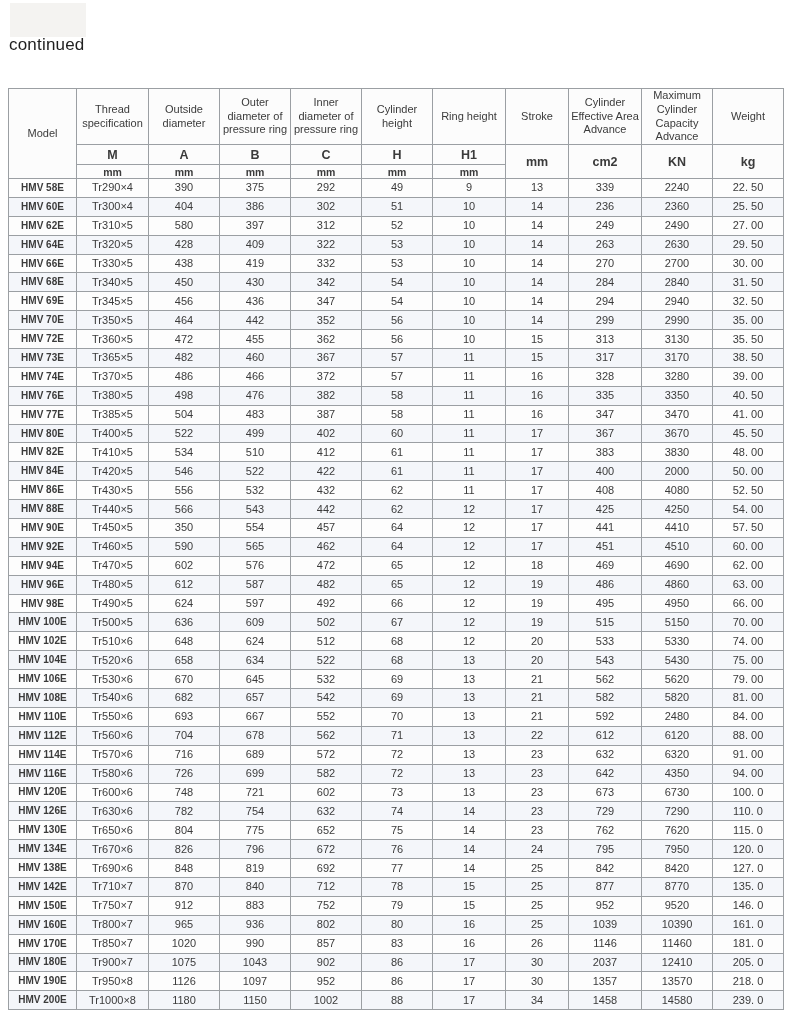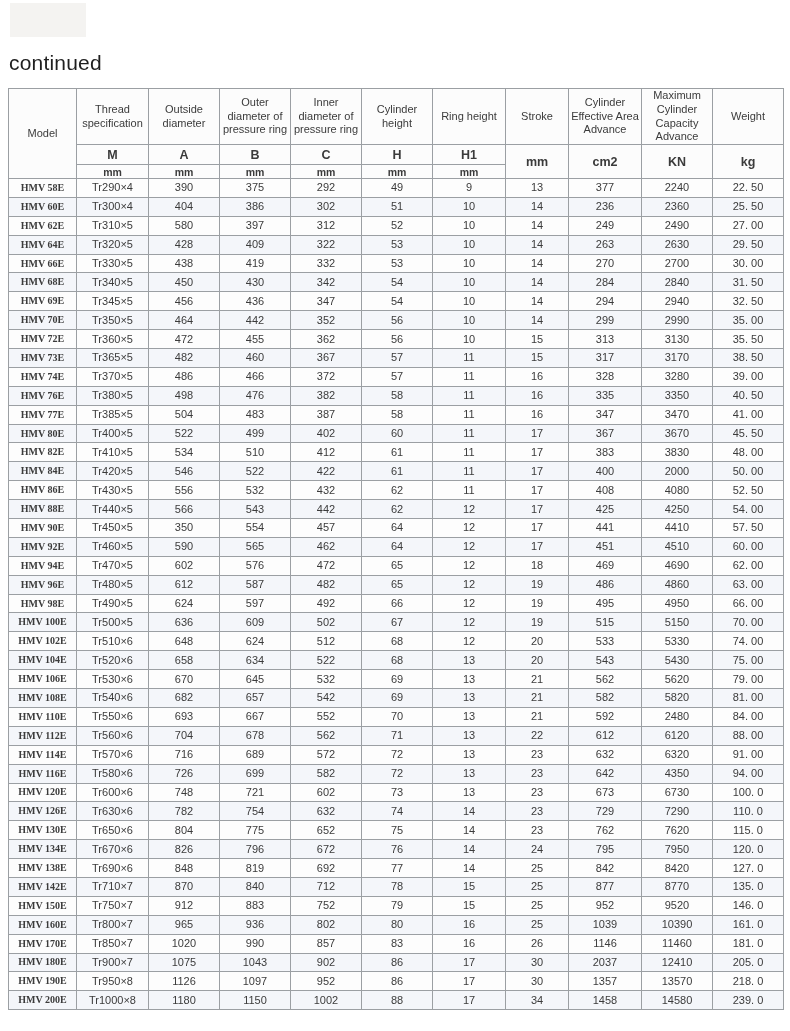--- a/index.html
+++ b/index.html
@@ -13,24 +13,23 @@
   }
   .image-placeholder {
     position: absolute;
     left: 10px; top: 3px;
     width: 76px; height: 34px;
     background: #f4f3f1;
   }
   .continued {
     position: absolute;
     left: 9px; top: 35px;
-    font-size: 21px;
+    font-size: 17px;
     color: #1f1f1f;
     letter-spacing: 0.2px;
-    margin-top: 16px;
   }
   table.spec-table {
     position: absolute;
     left: 8px; top: 88px;
     width: 775px;
     border-collapse: collapse;
     table-layout: fixed;
   }
   .spec-table th, .spec-table td {
     border: 1px solid #9b9fa3;
@@ -47,21 +46,21 @@
   .spec-table thead tr.h3 th { height: 13px; font-size: 10.5px; font-weight: bold; background: #fcfcfc; }
   .spec-table thead th.unit-merged { font-size: 11px; font-weight: bold; }
   .spec-table thead th.model-head { font-size: 11.5px; font-weight: bold; }
   
   .spec-table tbody td {
     height: 17.9px;
     font-size: 11px;
     line-height: 1;
     white-space: nowrap;
   }
-  .spec-table tbody td.model { font-size: 10px; font-weight: bold; font-family: Liberation Serif, serif; }
+  .spec-table tbody td.model { font-size: 10px; font-weight: bold; }
   .spec-table tbody tr:nth-child(even) { background: #f4f6fa; }
   .spec-table tbody tr:nth-child(odd)  { background: #fdfdfd; }
 </style>
 </head>
 <body>
 
 <div class="image-placeholder"></div>
 <div class="continued">continued</div>
 
 <table class="spec-table">
@@ -116,21 +115,21 @@
   <tbody id="spec-body">
       <tr>
         <td class="model">HMV 58E</td>
         <td>Tr290×4</td>
         <td>390</td>
         <td>375</td>
         <td>292</td>
         <td>49</td>
         <td>9</td>
         <td>13</td>
-        <td>377</td>
+        <td>339</td>
         <td>2240</td>
         <td>22. 50</td>
       </tr>
       <tr>
         <td class="model">HMV 60E</td>
         <td>Tr300×4</td>
         <td>404</td>
         <td>386</td>
         <td>302</td>
         <td>51</td>

